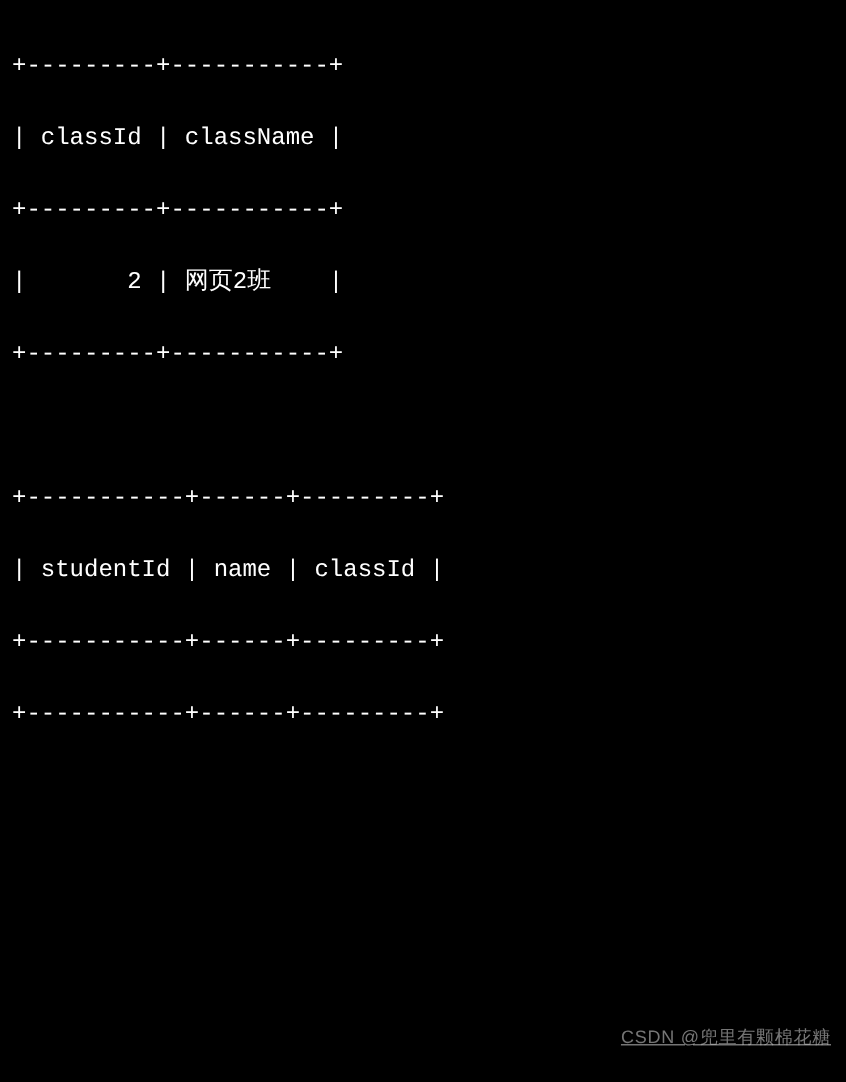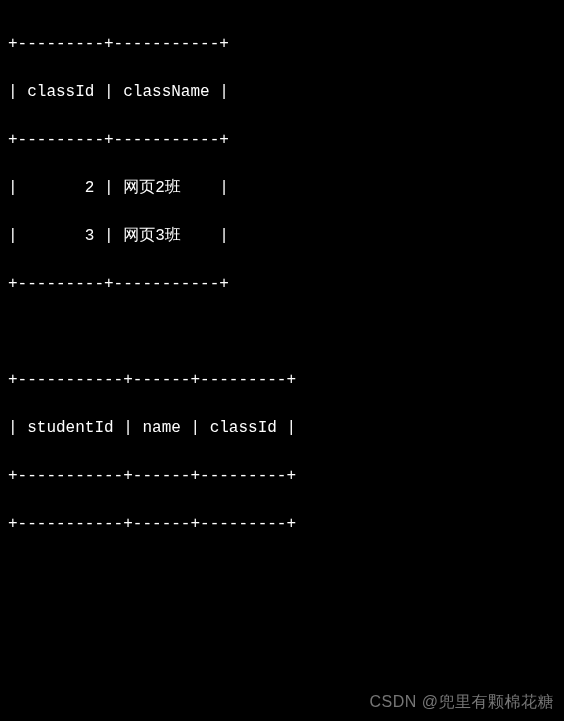--- a/index.html
+++ b/index.html
@@ -21,37 +21,37 @@
     }
     .terminal {
       white-space: pre;
     }
     .line {
       display: block;
       min-height: 24px;
     }
     .watermark {
       position: absolute;
-      bottom: 7px;
+      bottom: 18px;
       right: 10px;
       color: rgba(180,180,180,0.65);
       font-family: sans-serif;
-      font-size: 16px;
+      font-size: 12px;
       letter-spacing: 0.5px;
+      text-decoration: underline;
     }
   </style>
 </head>
 <body>
 
 <div class="terminal">
 <span class="line">+---------+-----------+</span>
 <span class="line">| classId | className |</span>
 <span class="line">+---------+-----------+</span>
 <span class="line">|       2 | 网页2班    |</span>
-<span class="line">|       3 | 网页3班    |</span>
 <span class="line">+---------+-----------+</span>
 <span class="line"></span>
 <span class="line">+-----------+------+---------+</span>
 <span class="line">| studentId | name | classId |</span>
 <span class="line">+-----------+------+---------+</span>
 <span class="line">+-----------+------+---------+</span>
 
 
 
 

